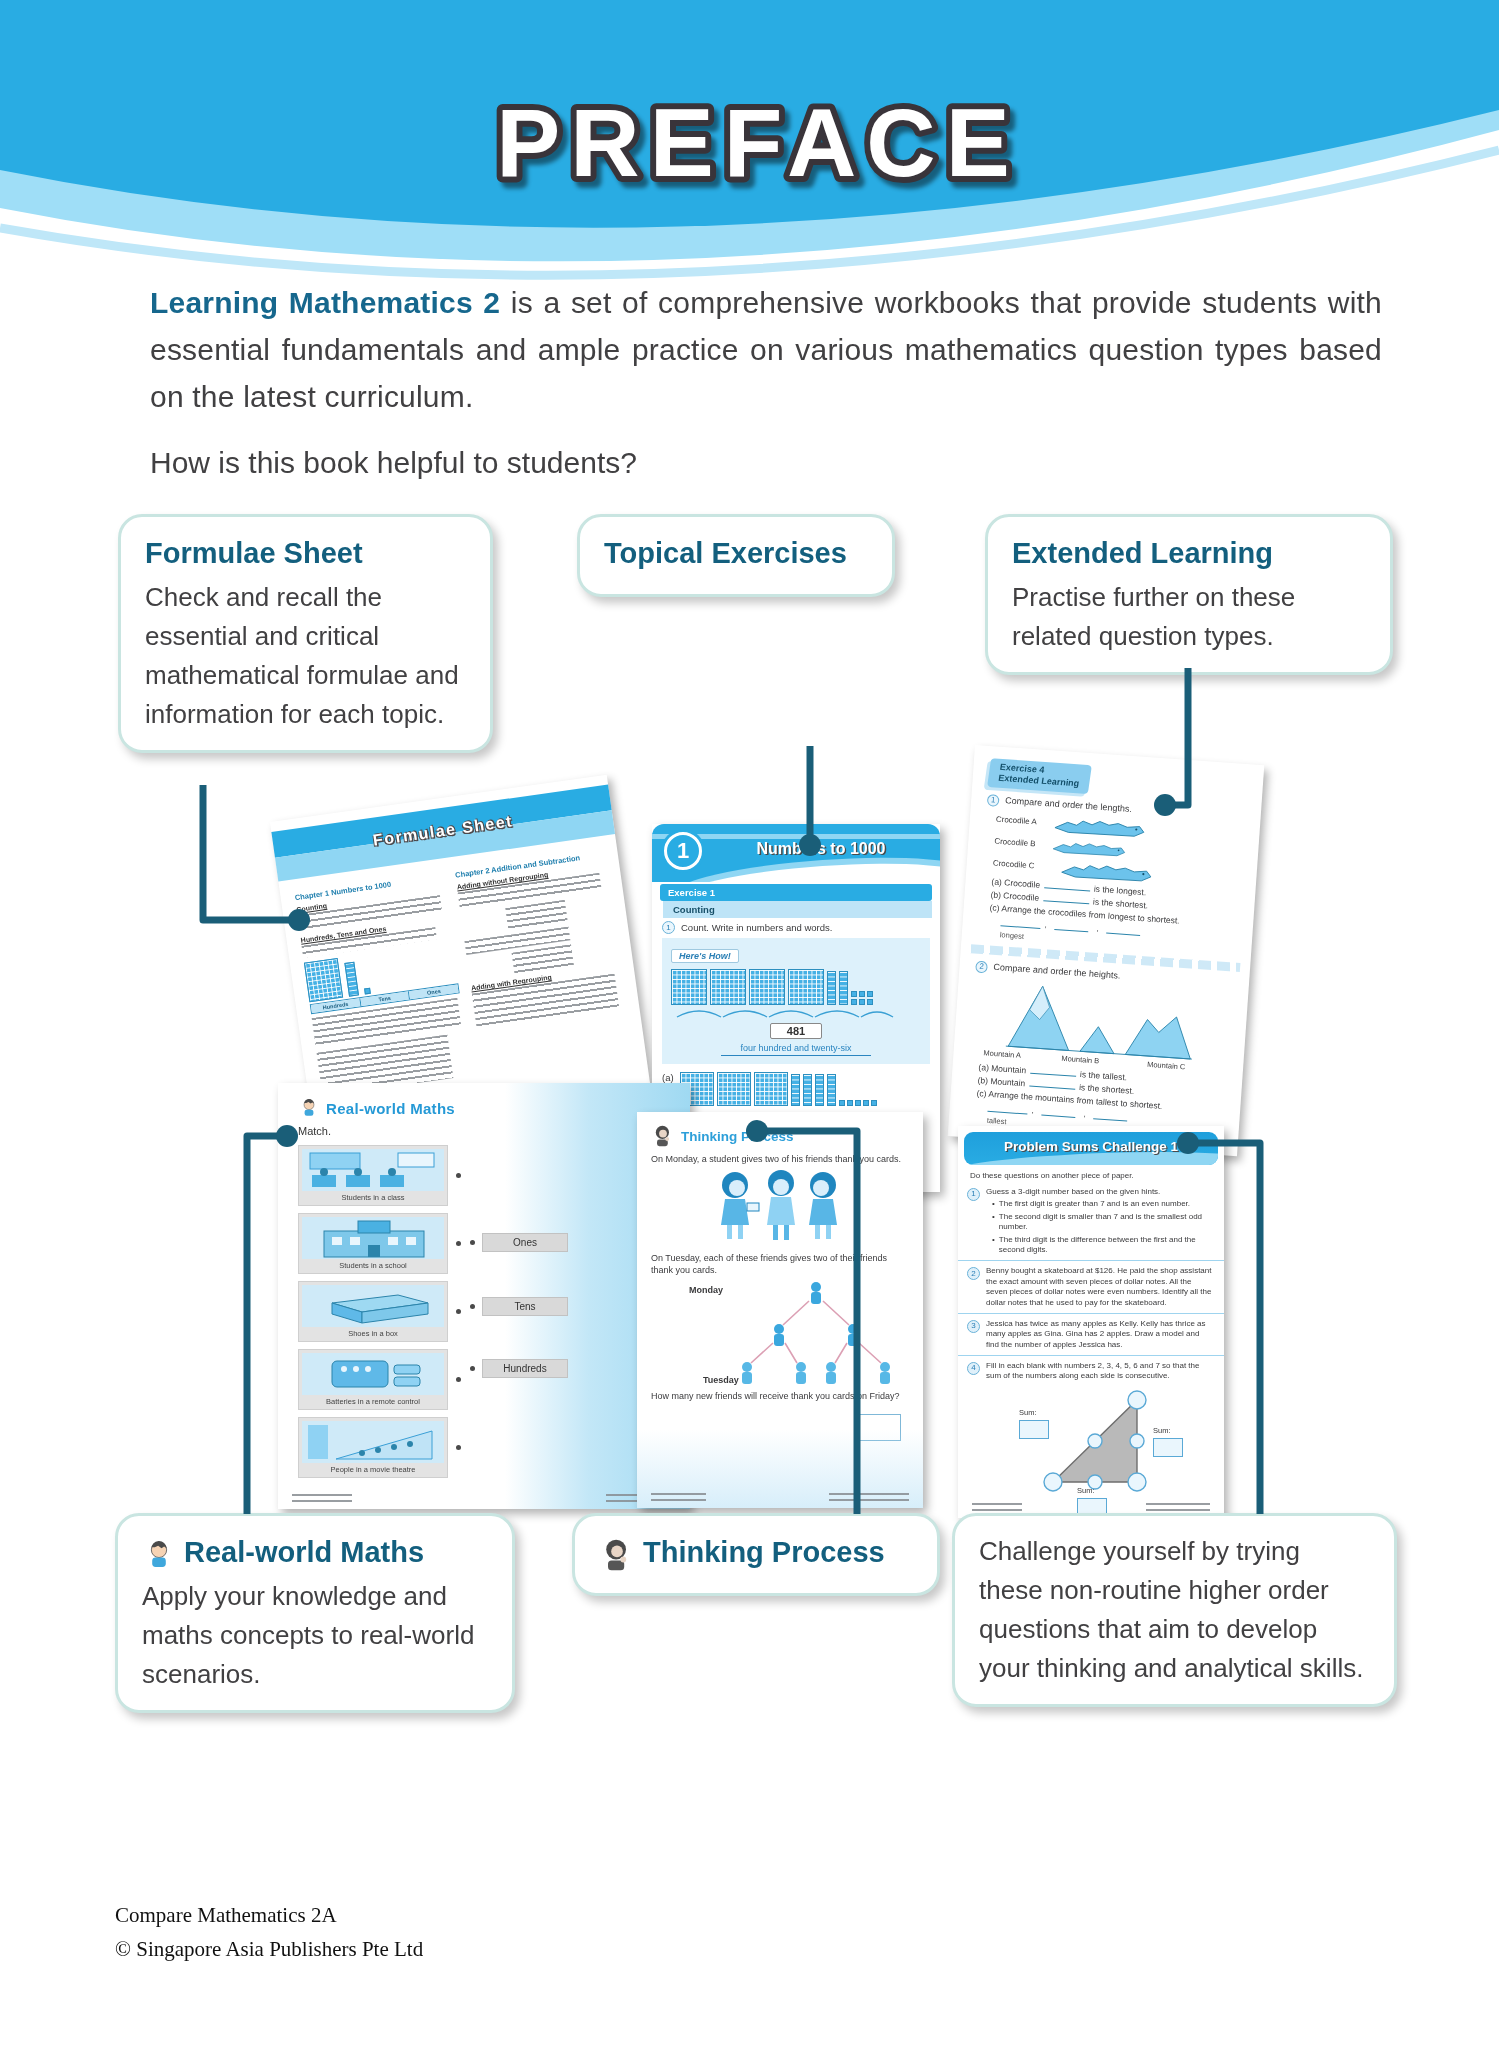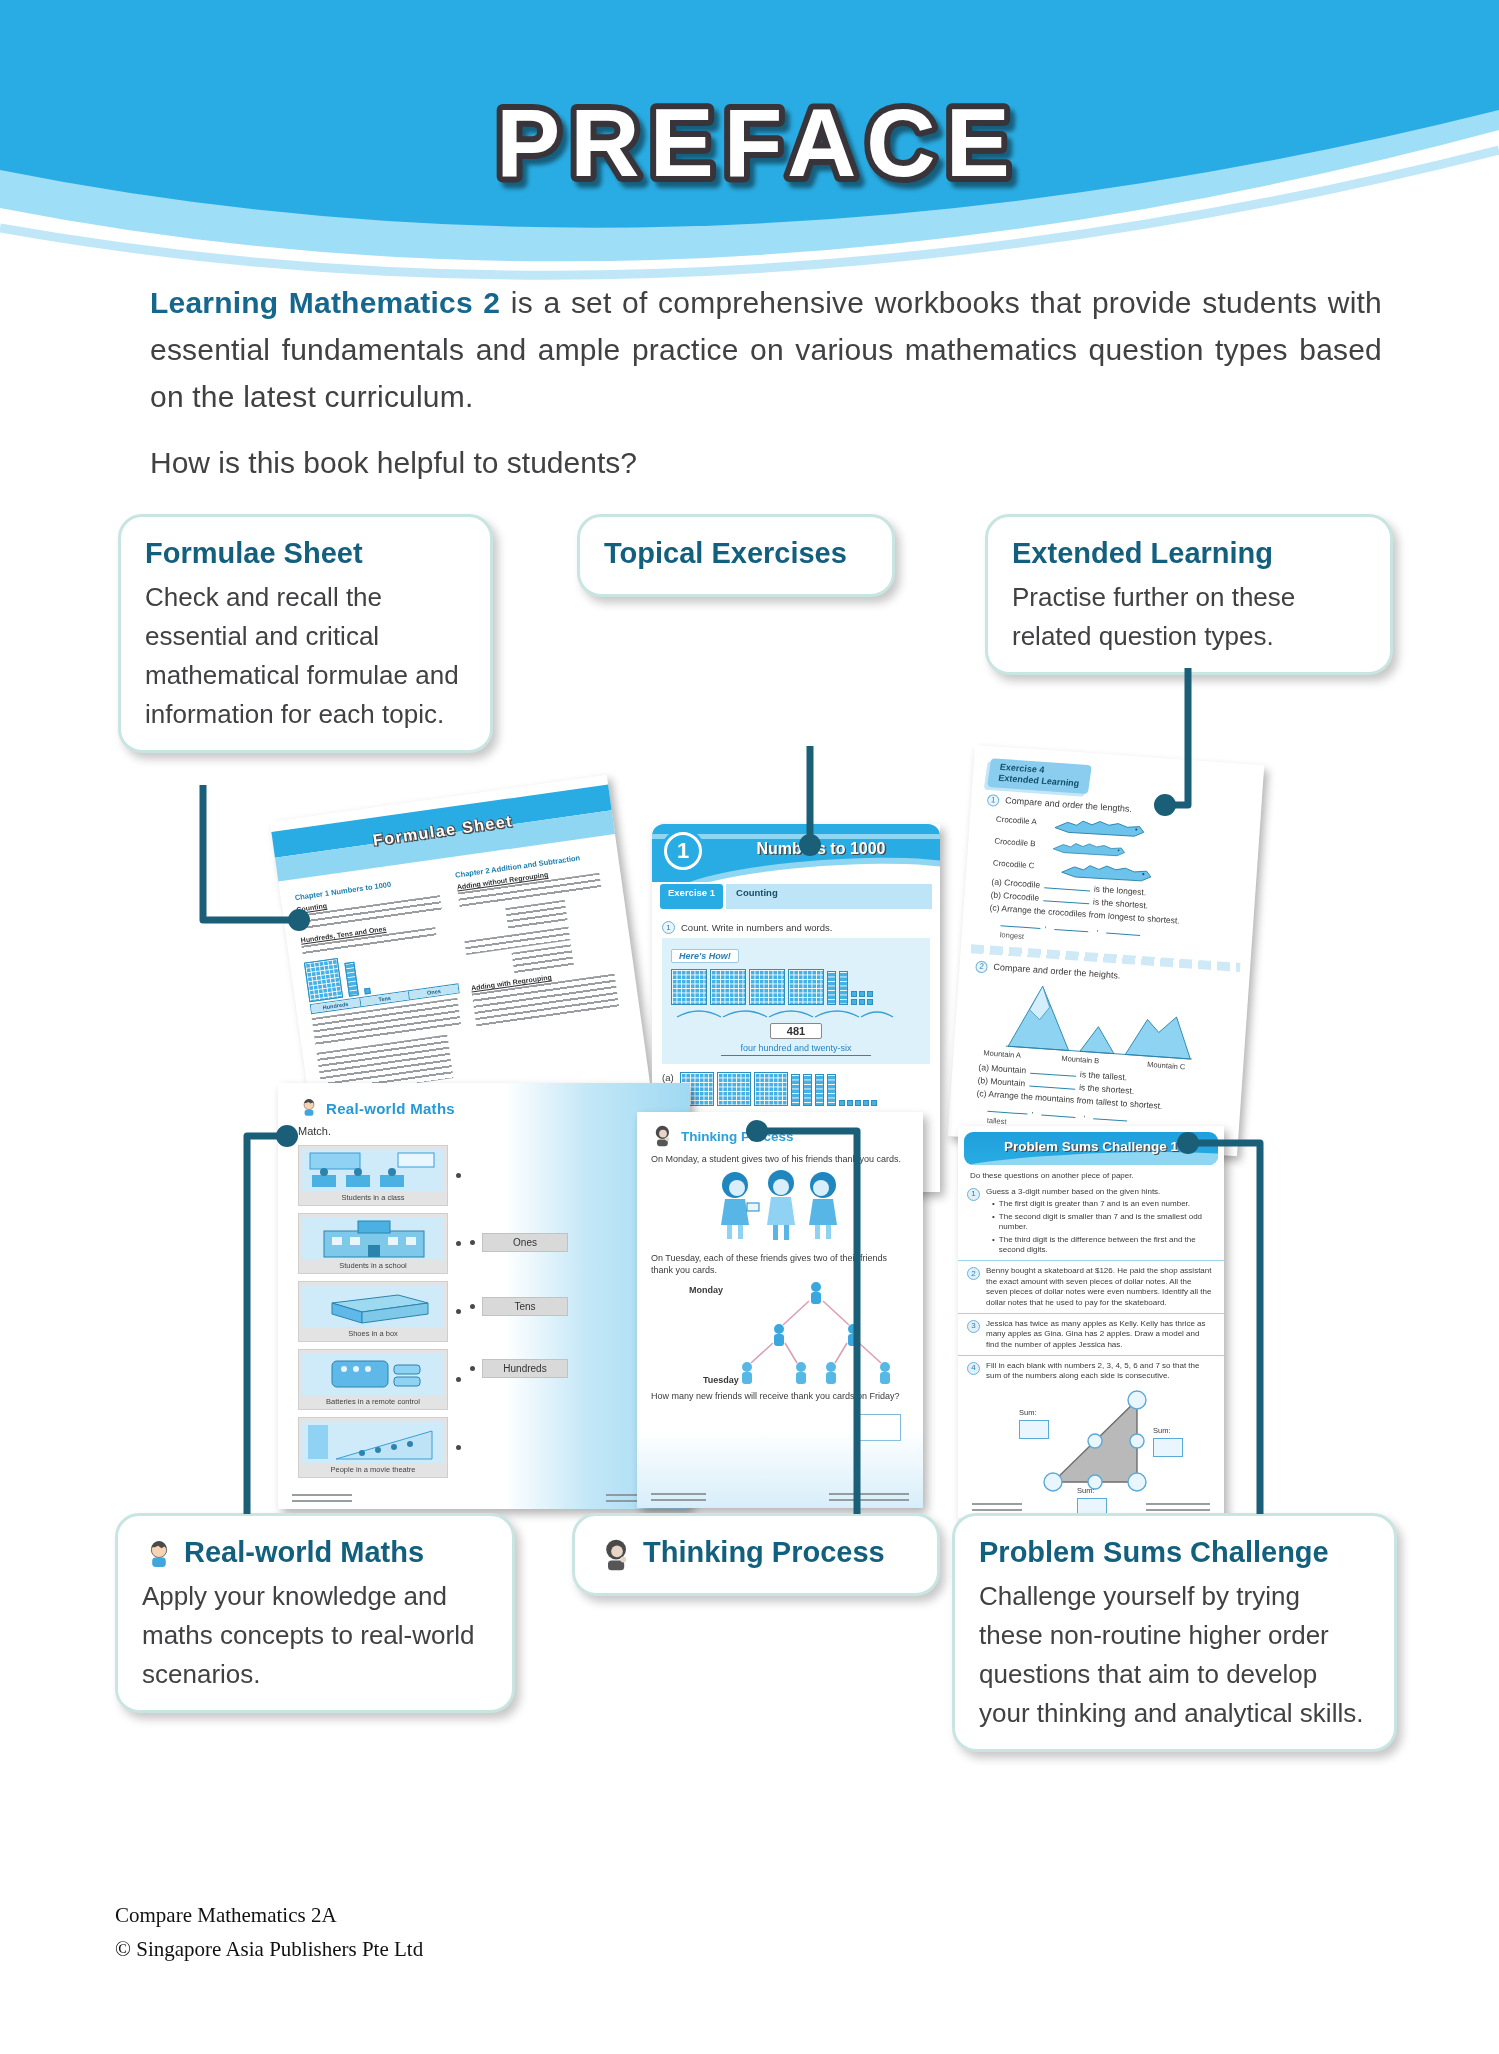--- a/index.html
+++ b/index.html
@@ -73,21 +73,21 @@
   .np-header .stripe { position:absolute; left:0; right:0; top:10px; height:5px; background:#8fd6f3; }
   .np-header::before { content:''; position:absolute; bottom:-24px; right:-34px; width:300px; height:46px;
                        background:#8fd6f3; border-radius:50%; transform:rotate(-4deg); }
   .np-header::after { content:''; position:absolute; bottom:-30px; right:-34px; width:300px; height:46px;
                       background:#fff; border-radius:50%; transform:rotate(-4deg); }
   .np-circle { position:absolute; left:12px; top:8px; width:38px; height:38px; border-radius:50%;
                background:#29ace3; border:3px solid #fff; box-shadow:0 0 0 3px #29ace3; color:#fff;
                font-size:22px; font-weight:bold; display:flex; align-items:center; justify-content:center; z-index:2; }
   .np-title { position:absolute; left:60px; right:10px; top:16px; text-align:center; color:#fff;
               font-size:16px; font-weight:800; text-shadow:1.4px 1.4px 0 #4a4a4a; z-index:2; }
-  .np-strip { display:flex; margin:2px 8px 12px; height:25px; }
+  .np-strip { display:flex; margin:2px 8px 12px; height:25px;flex-direction:column; }
   .np-strip .ex { background:#29ace3; color:#fff; font-size:9.5px; font-weight:bold; padding:3px 8px; border-radius:3px; }
   .np-strip .tp { flex:1; background:#bee4f7; color:#174f68; font-size:9.5px; font-weight:bold; padding:3px 10px; margin-left:3px; }
   .np-q { display:flex; gap:6px; align-items:center; margin:5px 10px 4px; }
   .np-qnum { width:13px; height:13px; border-radius:50%; border:1px solid #6ab2d8; color:#2a7fb5;
              font-size:8px; display:flex; align-items:center; justify-content:center; background:#eaf6fd; }
   .np-qtext { font-size:9.5px; color:#3a3a3c; }
   .np-panel { margin:0 10px; background:#ddf1fb; padding:7px 9px 8px; }
   .hh { display:inline-block; background:#fff; border:1px solid #9fc9e0; color:#2a7fb5; font-size:9px;
         font-style:italic; font-weight:bold; padding:1px 7px; border-radius:2px; }
   .np-blocks { display:flex; align-items:flex-end; gap:3px; margin-top:6px; }
@@ -220,21 +220,20 @@
             <circle cx="19" cy="14" r="11" fill="#4a4a4a"></circle>
             <circle cx="20" cy="16" r="6.5" fill="#e8d5c6"></circle>
             <rect x="10" y="26" width="18" height="11" rx="4" fill="#565656"></rect>
             <circle cx="27" cy="25" r="3.2" fill="#e8d5c6"></circle>
           </svg>
       </span>
       <h3>Thinking Process</h3>
     </div>
   </div>
   <div class="callout c-problem">
-    <h3>Problem Sums Challenge</h3>
     <p>Challenge yourself by trying these non-routine higher order questions that aim to develop your thinking and analytical skills.</p>
   </div>
 
   <div class="thumb t-formulae">
     <div class="fs-band">
       <div class="b1"></div>
         <div class="b2"></div>
       <div class="fs-title">Formulae Sheet</div>
     </div>
     <div class="fs-cols">

